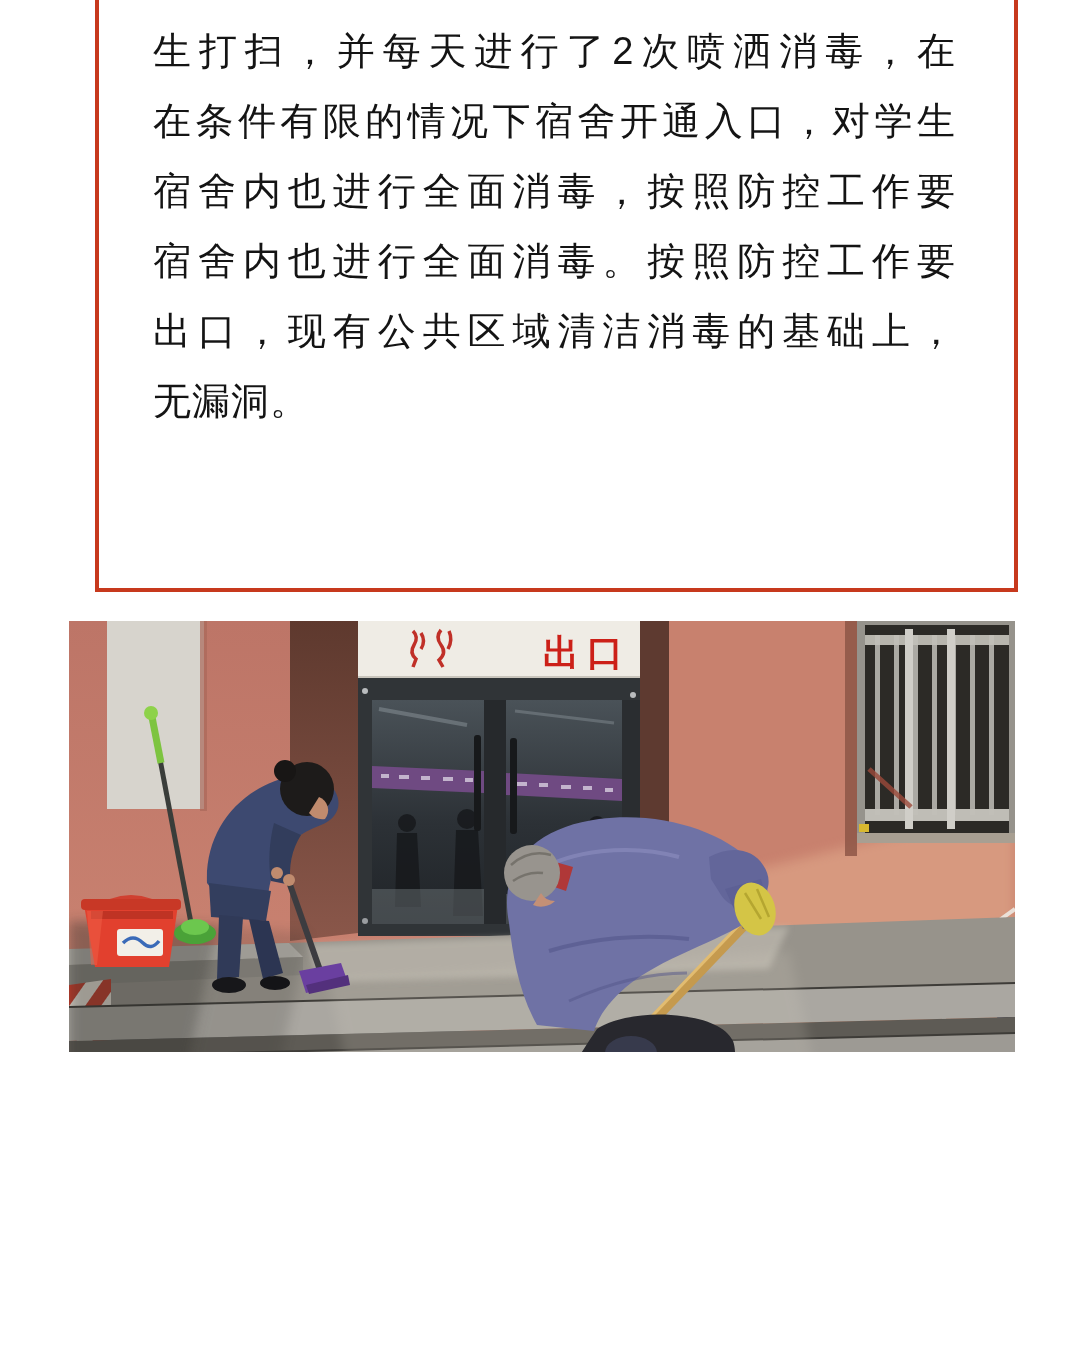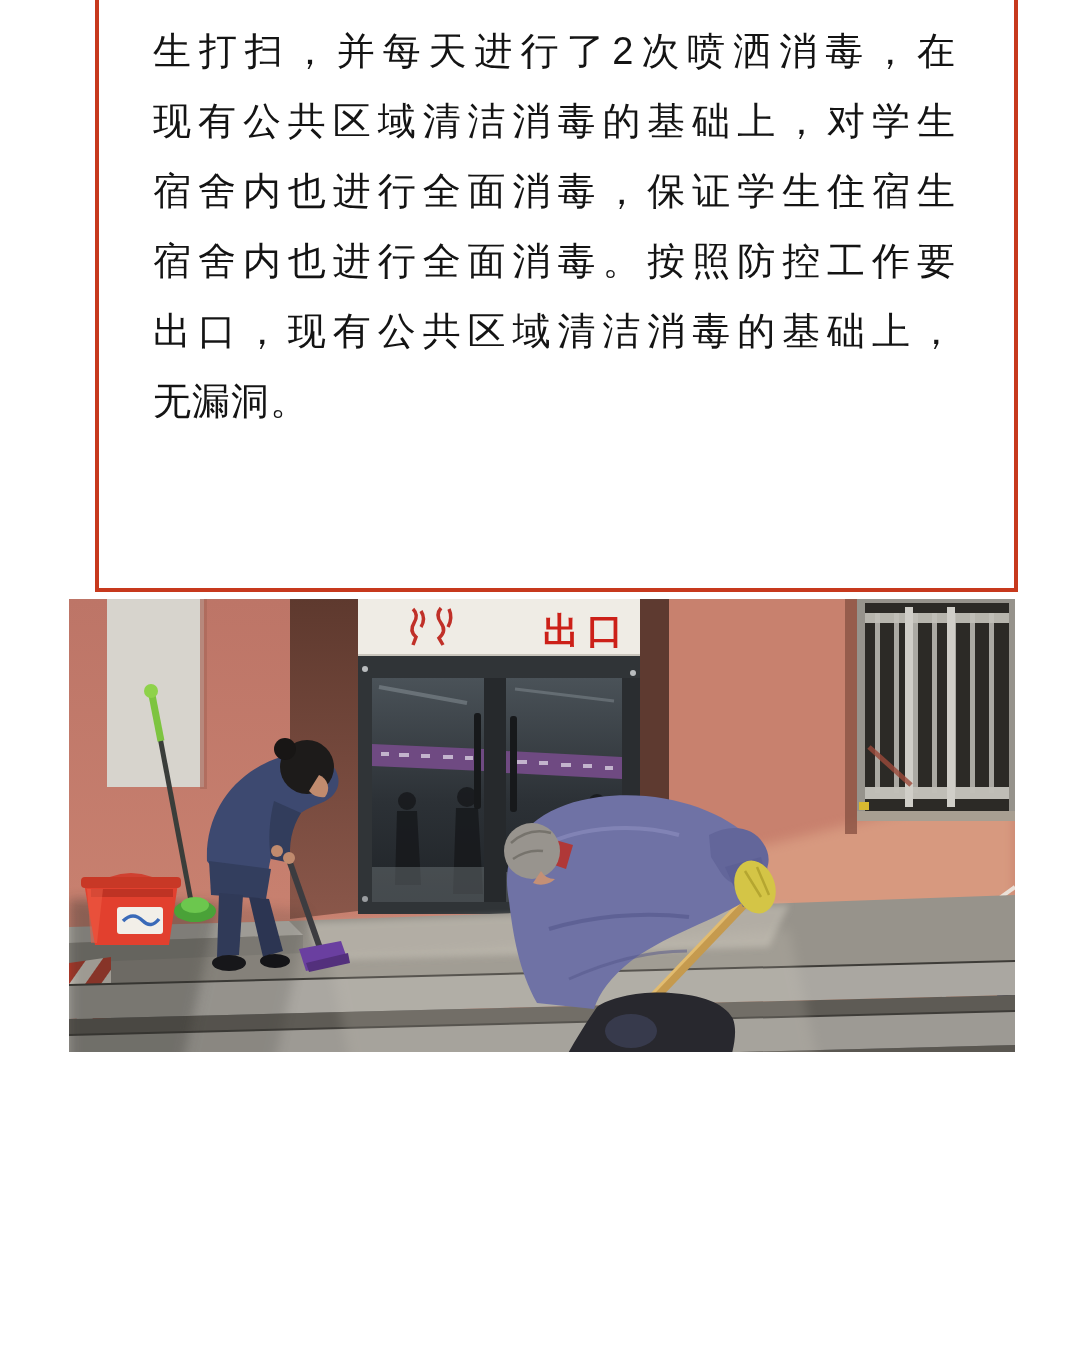--- a/index.html
+++ b/index.html
@@ -14,21 +14,21 @@
     padding:36px 58px 0 54px;
   }
   .text-box .line{
     font-size:38px;line-height:70px;color:#141414;
     text-align:justify;text-align-last:justify;letter-spacing:1px;
     white-space:nowrap;
   }
   .text-box .line:last-child{text-align-last:left;}
   
   .photo{
-    position:absolute;left:69px;top:599px;width:946px;height:710px;
+    position:absolute;left:69px;top:621px;width:946px;height:710px;
     overflow:hidden;background:#737373;
   }
   .photo svg{display:block;width:946px;height:710px;}
   
   .float-btn{
     position:absolute;left:918px;top:1177px;width:120px;height:120px;
     border-radius:50%;background:#ffffff;border:1px solid #f1f1f1;
     box-sizing:border-box;box-shadow:0 2px 10px rgba(0,0,0,0.08);
     display:flex;align-items:center;justify-content:center;cursor:pointer;
   }
@@ -38,22 +38,22 @@
     box-sizing:border-box;
   }
 </style>
 </head>
 <body>
 
 <div id="screen">
 
   <div class="text-box">
     <div class="line">生打扫，并每天进行了2次喷洒消毒，在</div>
-    <div class="line">现有公共区域清洁消毒的基础上，对学生</div>
-    <div class="line">宿舍内也进行全面消毒，保证学生住宿生</div>
+    <div class="line">在条件有限的情况下宿舍开通入口，对学生</div>
+    <div class="line">宿舍内也进行全面消毒，按照防控工作要</div>
     <div class="line">宿舍内也进行全面消毒。按照防控工作要</div>
     <div class="line">出口，现有公共区域清洁消毒的基础上，</div>
     <div class="line">无漏洞。</div>
   </div>
 
   <div class="photo">
     <svg viewBox="0 0 946 710" xmlns="http://www.w3.org/2000/svg">
       <defs>
         <linearGradient id="wallGrad" x1="0" y1="0" x2="0" y2="1">
           <stop offset="0" stop-color="#bd7567"></stop>

